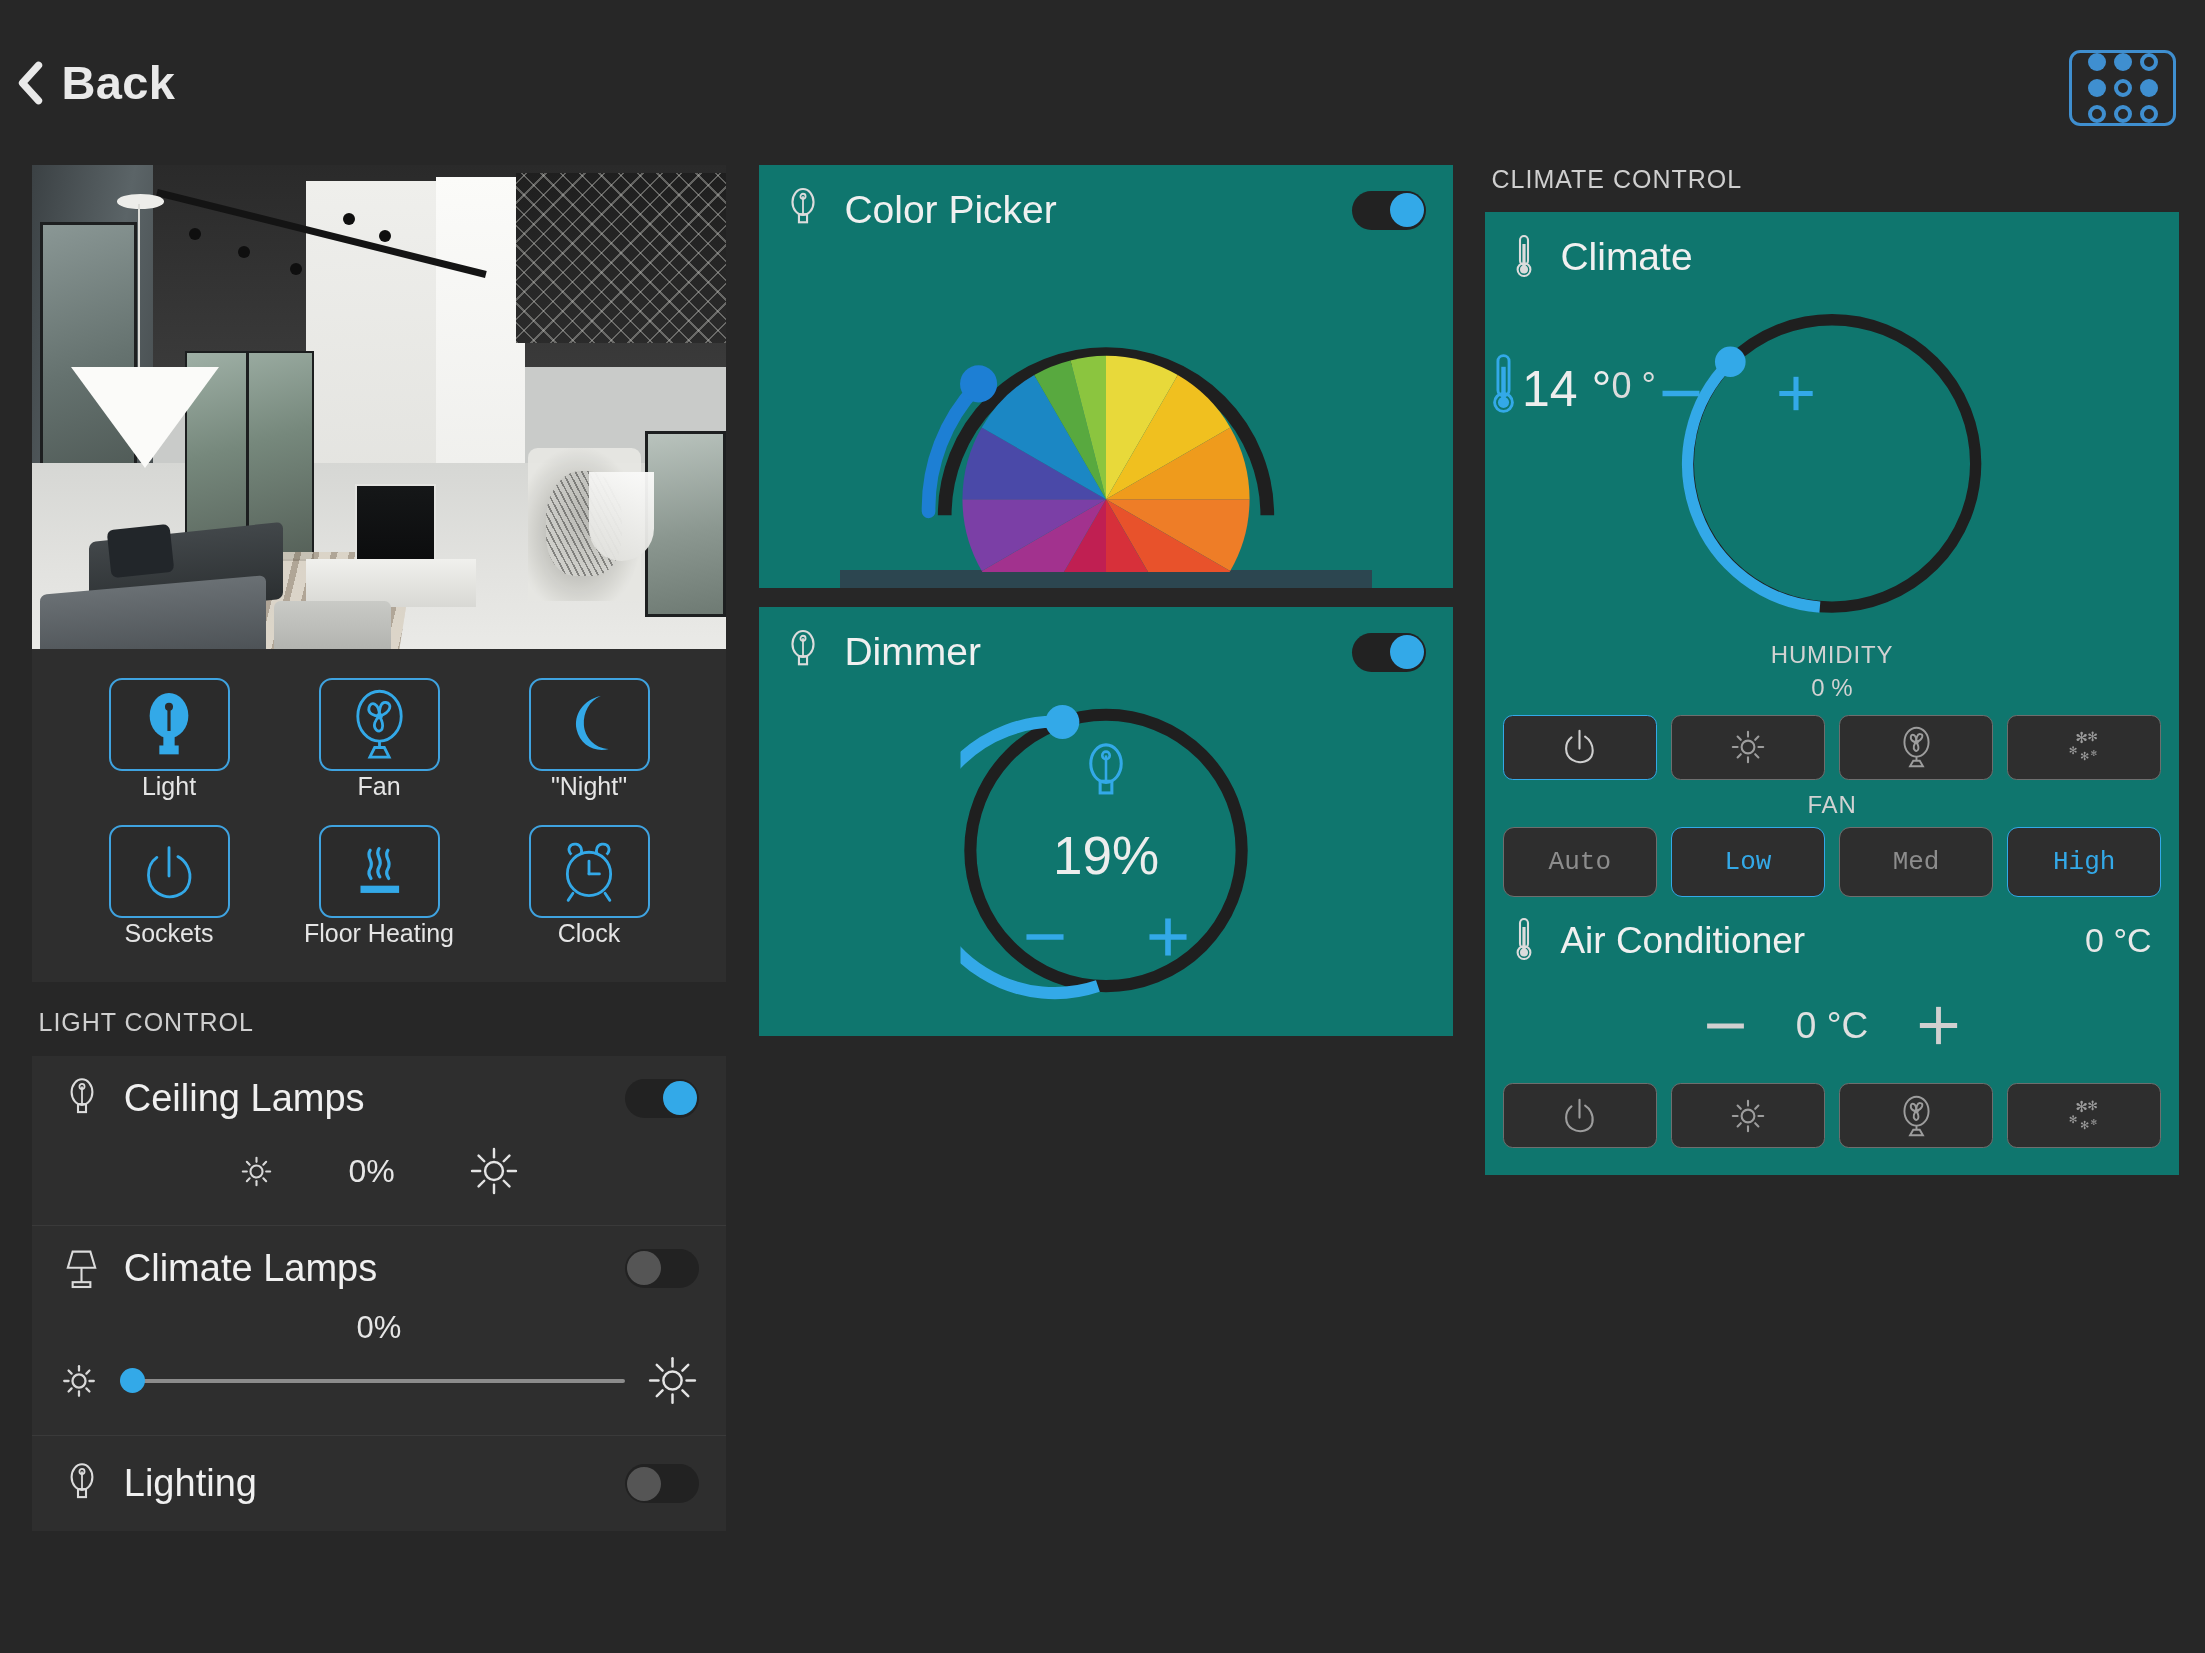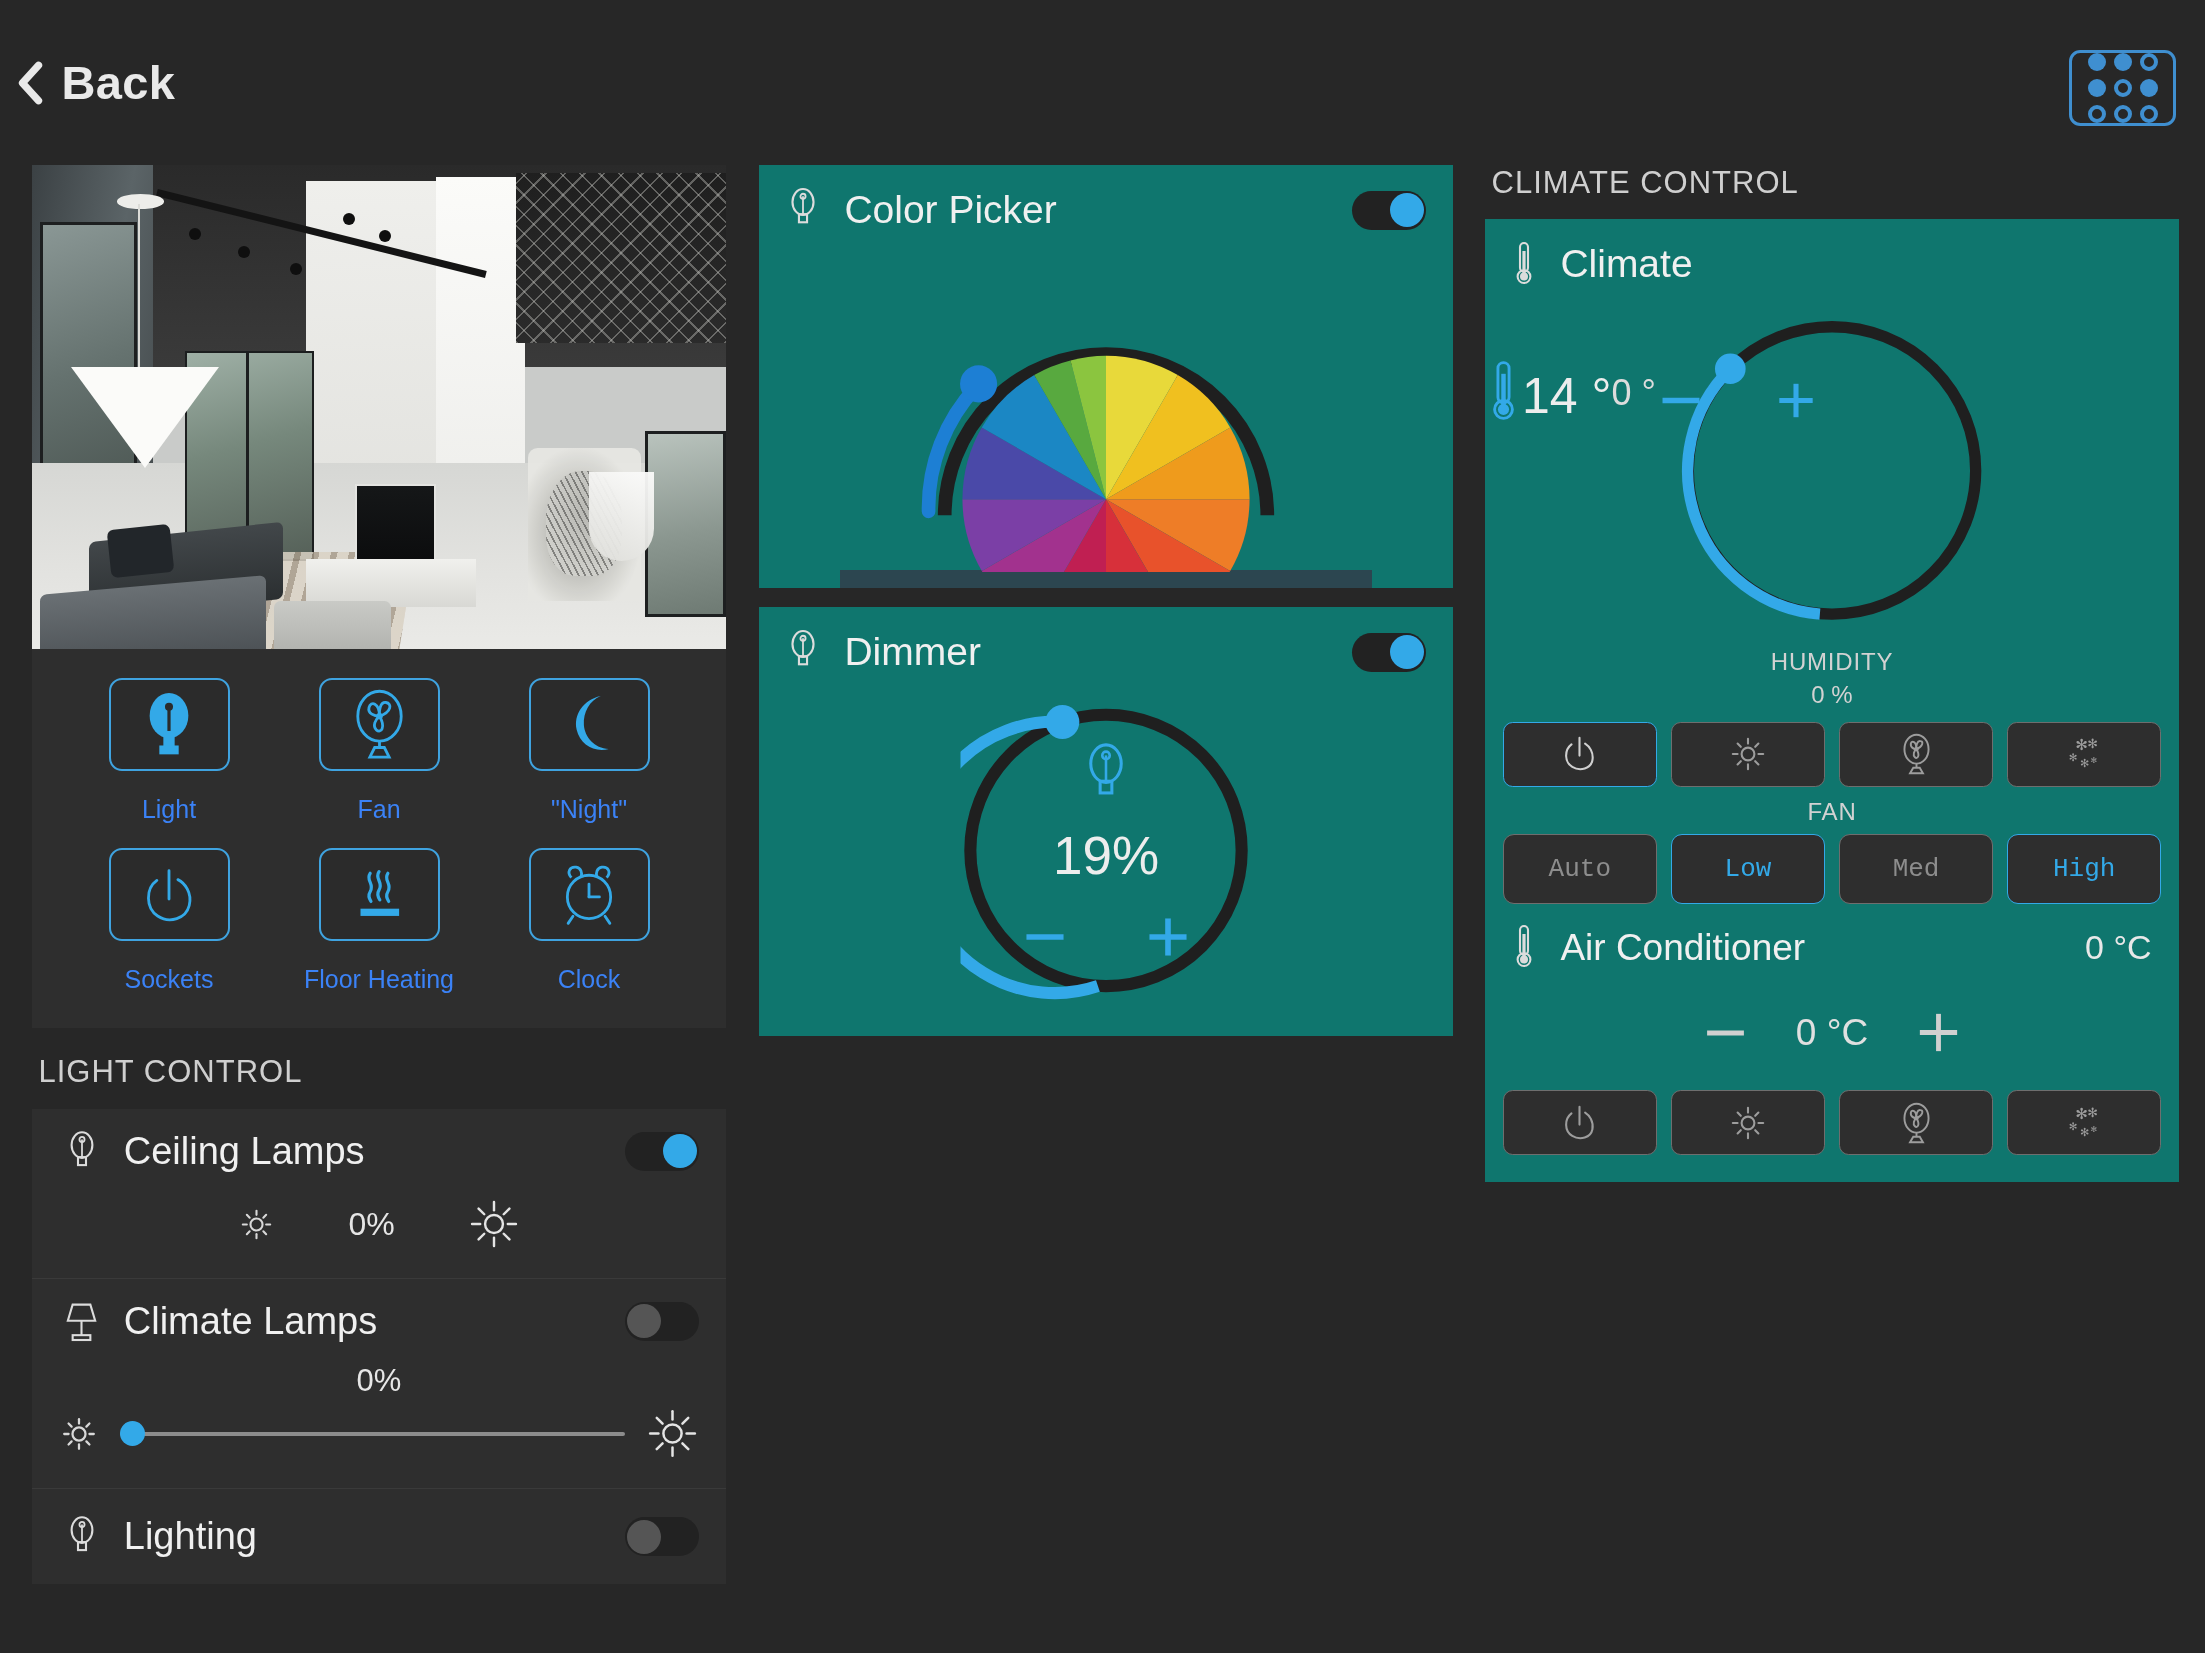--- a/index.html
+++ b/index.html
@@ -112,25 +112,25 @@
   
   .quick-grid {
     background: #2e2e2e; width: 694px; padding: 29px 32px 34px 32px;
     display: grid; grid-template-columns: repeat(3, 1fr); row-gap: 24px;
   }
   .qa { display: flex; flex-direction: column; align-items: center; cursor: pointer; }
   .qa-box {
     width: 121px; height: 93px; border: 2.4px solid #3fa3e0; border-radius: 13px;
     display: flex; align-items: center; justify-content: center; background: #2b2b2b;
   }
-  .qa-label { margin-top: 24px; font-size: 25px; color: #3b82f6; }
+  .qa-label { margin-top: 1px; font-size: 25px; color: #e5e5e5; }
 
   
   .section-cap {
-    font-size: 31px; color: #cfcfcf; letter-spacing: 1px;
+    font-size: 25px; color: #cfcfcf; letter-spacing: 1px;
     padding: 26px 6.5px 19.4px 6.5px;
   }
 
   
   .light-list { background: #2e2e2e; width: 694px; }
   .lc-row { padding: 0 27.4px; }
   .lc-head { display: flex; align-items: center; height: 84px; }
   .lc-icon { width: 45px; display: flex; justify-content: center; }
   .lc-name { flex: 1; font-size: 38px; color: #f0f0f0; margin-left: 19.4px; }
   .lc-div { height: 1.6px; background: #3a3a3a; margin: 0 0px; }

